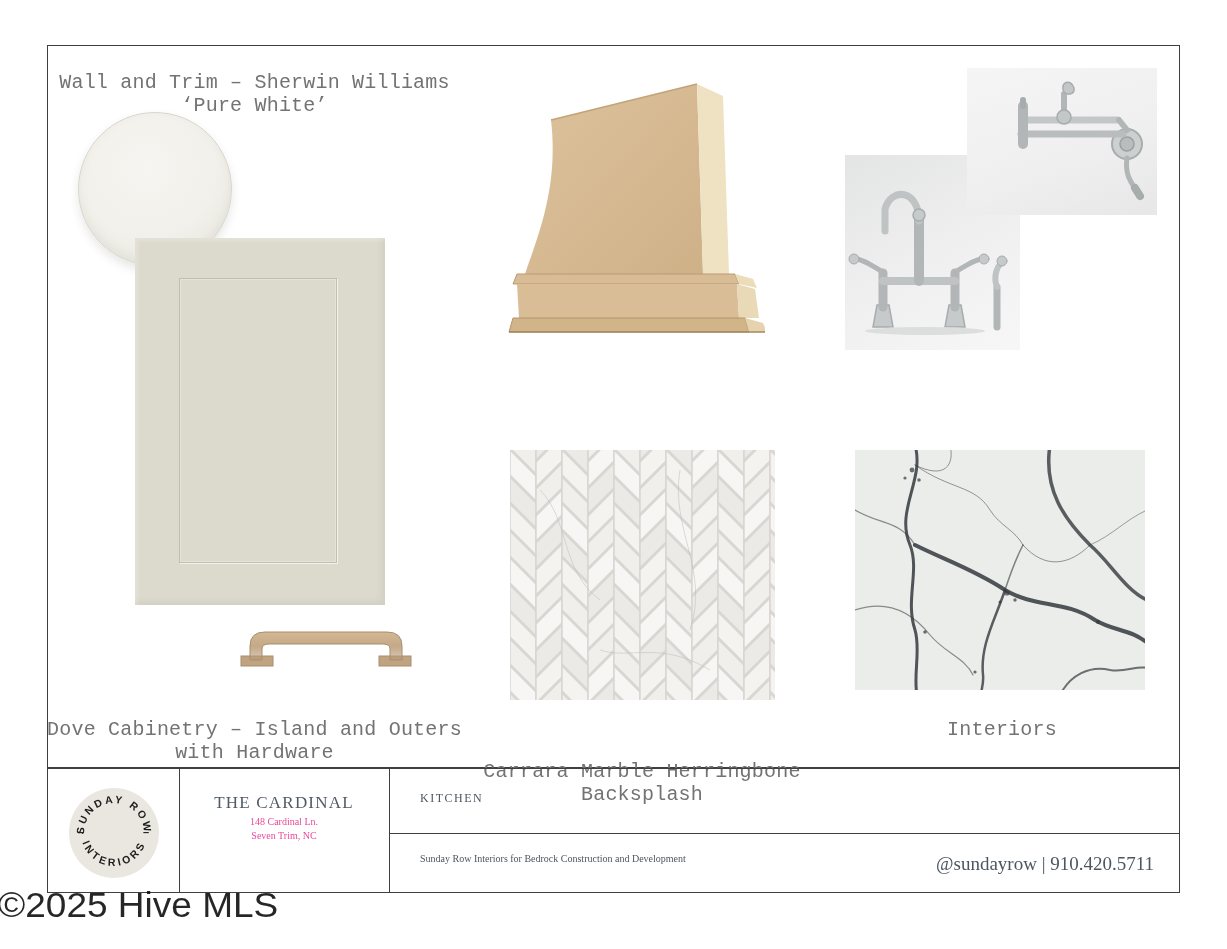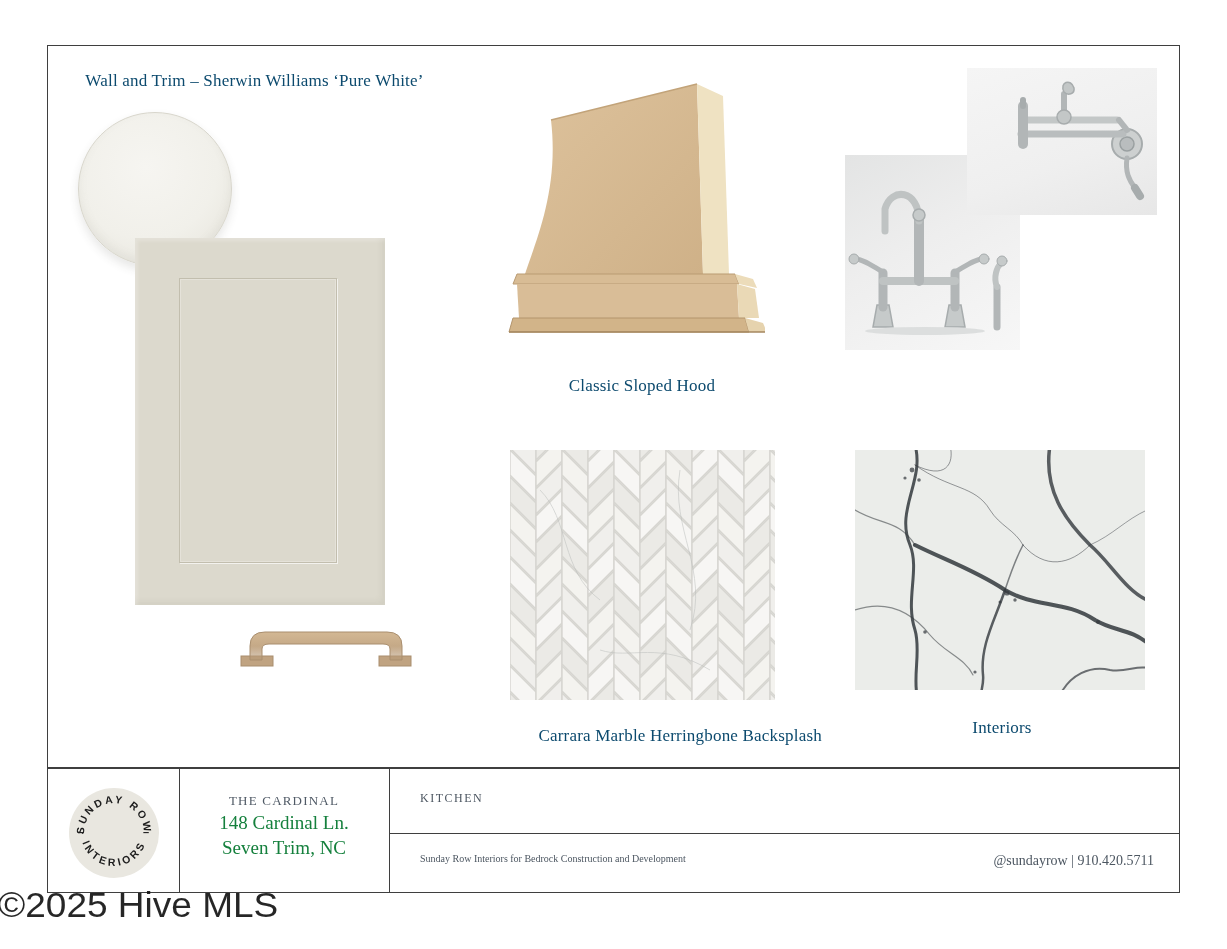--- a/index.html
+++ b/index.html
@@ -3,64 +3,64 @@
 <meta charset="utf-8">
 <style>
   html,body{margin:0;padding:0;background:#ffffff;}
   #page{position:relative;width:1227px;height:949px;background:#ffffff;overflow:hidden;
         font-family:"Liberation Serif","DejaVu Serif",serif;color:#4c5661;}
   .abs{position:absolute;}
   
   #board{left:47px;top:45px;width:1133px;height:723px;border:1px solid #3f3f3f;box-sizing:border-box;}
   .vline,.hline{position:absolute;background:#3f3f3f;}
   
-  .caption{position:absolute;text-align:center;font-size:17px;letter-spacing:.2px;color:#0c4a6e;}
+  .caption{position:absolute;text-align:center;font-size:20px;letter-spacing:.2px;color:#737373;font-family:Liberation Mono, monospace;}
   
   #paint-dot{left:78px;top:112px;width:152px;height:152px;border-radius:50%;
      background:radial-gradient(circle at 44% 36%, #f6f5f1 0%, #f1f0ea 55%, #e9e7df 85%, #e0ded5 100%);
      border:1px solid #d8d6cc;box-shadow:0 5px 10px rgba(60,60,50,.12), inset 0 -4px 10px rgba(120,115,100,.08);}
   
   #cabinet-door{left:135px;top:238px;width:250px;height:367px;background:#dcd9cd;
      box-shadow:inset -3px -3px 6px rgba(90,85,70,.08), inset 2px 2px 4px rgba(255,255,255,.35);}
   #cabinet-door .panel{position:absolute;left:44px;right:48px;top:40px;bottom:42px;
      border:1px solid #c2beae;box-shadow:1px 1px 0 rgba(255,255,255,.65), inset 0 0 0 1px rgba(255,255,255,.25);}
   
   .photo{position:absolute;}
   #potfiller-img{left:967px;top:68px;width:190px;height:147px;z-index:2;
      background:linear-gradient(160deg,#f5f5f5 0%,#efefef 60%,#e7e7e7 100%);}
   #faucet-img{left:845px;top:155px;width:175px;height:195px;z-index:1;
      background:linear-gradient(150deg,#e3e4e4 0%,#eeeeee 45%,#f7f7f7 100%);}
   
   #footer{left:47px;top:768px;width:1133px;height:125px;border:1px solid #3f3f3f;box-sizing:border-box;}
   #footer .fv{position:absolute;top:0;bottom:0;width:1px;background:#3f3f3f;}
   #footer .fh{position:absolute;height:1px;background:#3f3f3f;}
   #address-block{position:absolute;left:131px;width:210px;top:24px;text-align:center;}
-  #project-name{font-size:13px;letter-spacing:1.2px;color:#505a66;}
-  .addr-line{font-size:19px;margin-top:3px;color:#15803d;}
+  #project-name{font-size:17px;letter-spacing:1.2px;color:#505a66;}
+  .addr-line{font-size:10px;margin-top:3px;color:#ec4899;}
   #room-title{position:absolute;left:372px;top:22px;font-size:12px;letter-spacing:1.5px;color:#4c5661;}
   #credit-line{position:absolute;left:372px;top:84px;font-size:10px;color:#4c5661;}
-  #contact-line{position:absolute;right:25px;top:84px;font-size:14px;color:#4c5661;text-align:right;}
+  #contact-line{position:absolute;right:25px;top:84px;font-size:19px;color:#4c5661;text-align:right;}
   
   #watermark{left:-2px;top:884px;font-family:"Liberation Sans","DejaVu Sans",sans-serif;
      font-size:37px;color:#141414;opacity:.92;letter-spacing:0px;transform:scaleY(.96);}
 </style>
 </head>
 <body>
 
 <div id="page">
 
   <div id="board" class="abs">
     <div class="vline" style="left:414px;top:0;height:100%;"></div>
     <div class="vline" style="left:775px;top:0;height:100%;"></div>
     <div class="hline" style="left:414px;right:0;top:375px;"></div>
   </div>
 
   <div class="caption" style="left:47px;width:415px;top:71px;">Wall and Trim – Sherwin Williams ‘Pure White’</div>
-  <div class="caption" style="left:462px;width:360px;top:376px;">Classic Sloped Hood</div>
-  <div class="caption" style="left:462px;width:360px;top:726px;text-align:right;">Carrara Marble Herringbone Backsplash</div>
+  <div class="caption" style="left:47px;width:415px;top:718px;">Dove Cabinetry – Island and Outers with Hardware</div>
+  <div class="caption" style="left:462px;width:360px;top:760px;">Carrara Marble Herringbone Backsplash</div>
   <div class="caption" style="left:822px;width:360px;top:718px;">Interiors</div>
 
   <div id="paint-dot" class="abs"></div>
 
   <div id="cabinet-door" class="abs">
     <div class="panel"></div>
   </div>
 
   <svg class="photo" style="left:237px;top:620px;" width="178" height="48" viewBox="0 0 178 48">
     <defs>

